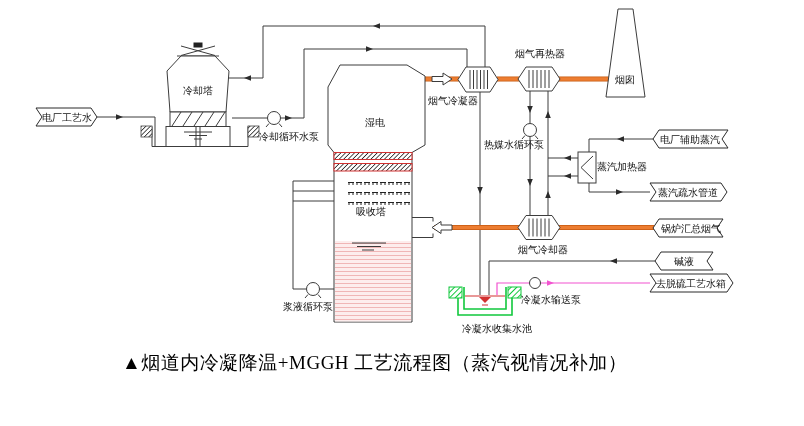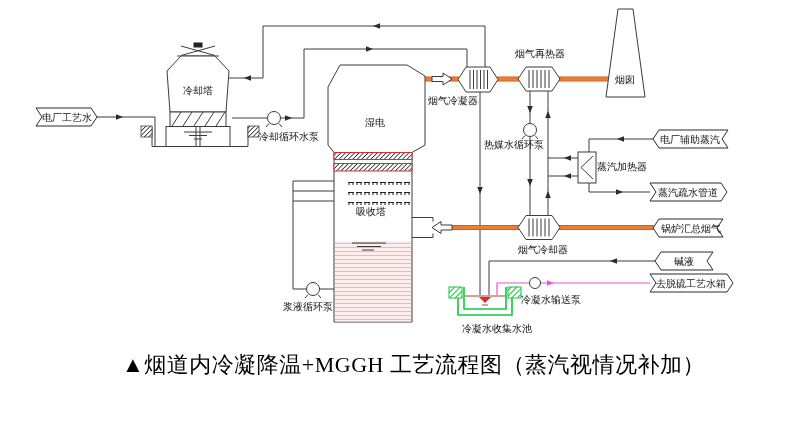--- a/index.html
+++ b/index.html
@@ -1,20 +1,20 @@
 <!DOCTYPE html>
 <html><head>
 <meta charset="utf-8">
 <style>
   html,body{margin:0;padding:0;background:#fff;}
   .canvas{position:relative;width:804px;height:426px;background:#fff;overflow:hidden;
           font-family:"Liberation Sans","DejaVu Sans",sans-serif;}
   .canvas svg{position:absolute;left:0;top:0;}
   .caption{position:absolute;left:122px;top:350px;white-space:nowrap;color:#000;
-           font-family:"Liberation Serif","DejaVu Serif",serif;font-size:22px;letter-spacing:.5px;}
+           font-family:"Liberation Serif","DejaVu Serif",serif;font-size:19px;letter-spacing:.5px;}
   text{font-size:10px;fill:#111;text-anchor:middle;font-family:"Liberation Sans","DejaVu Sans",sans-serif;}
   .ln{stroke:#3c3c3c;stroke-width:1;fill:none;}
   .eq{fill:#fff;stroke:#3c3c3c;stroke-width:1;}
   .tube{stroke:#3c3c3c;stroke-width:1;}
   .arr{fill:#2b2b2b;stroke:none;}
   .banner{fill:#fff;stroke:#2b2b2b;stroke-width:1;}
   .orange{stroke:#ED7D31;stroke-width:3.4;fill:none;}
   .orangeEdge{stroke:#C55A11;stroke-width:5.2;fill:none;}
   .mag{stroke:#F253D0;stroke-width:1.2;fill:none;}
   .grn{stroke:#11C83C;stroke-width:1.6;fill:none;}

